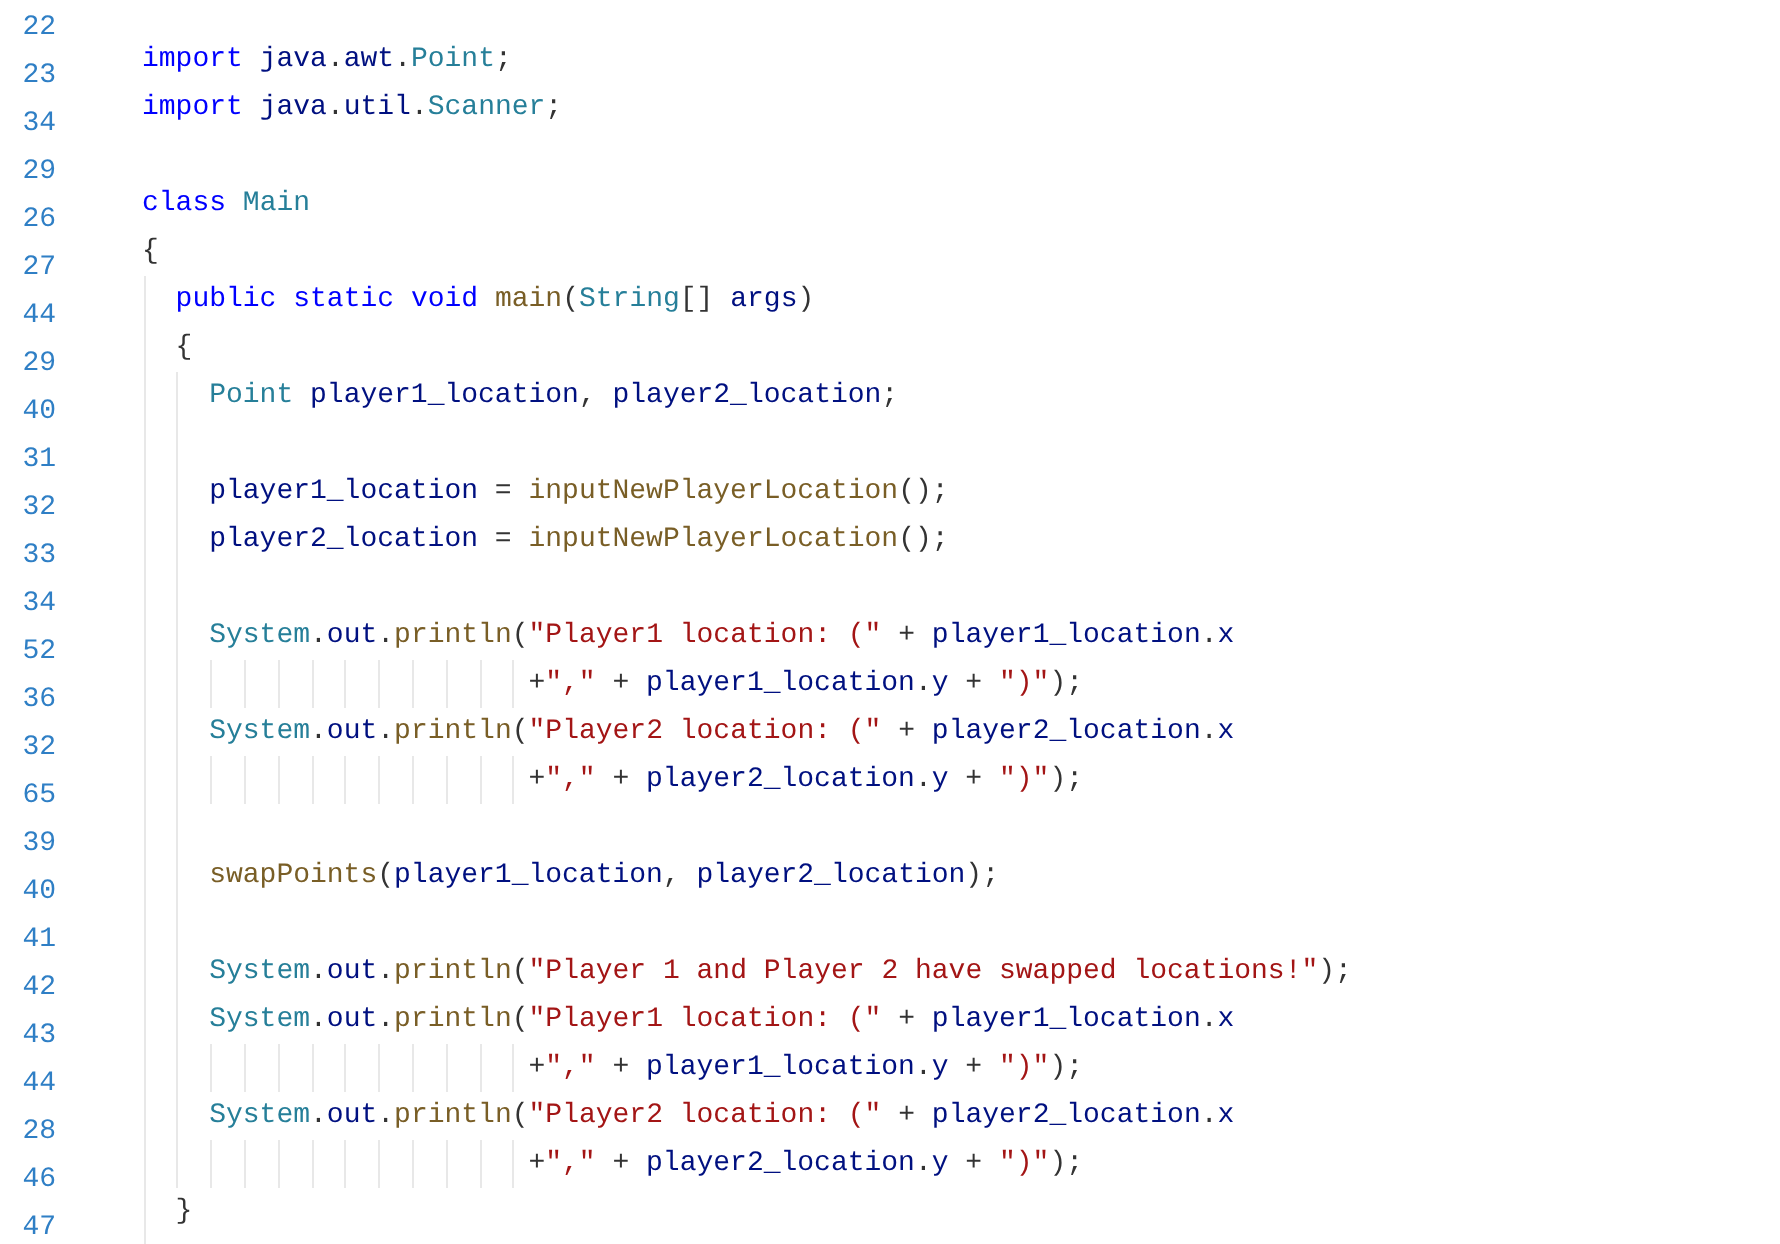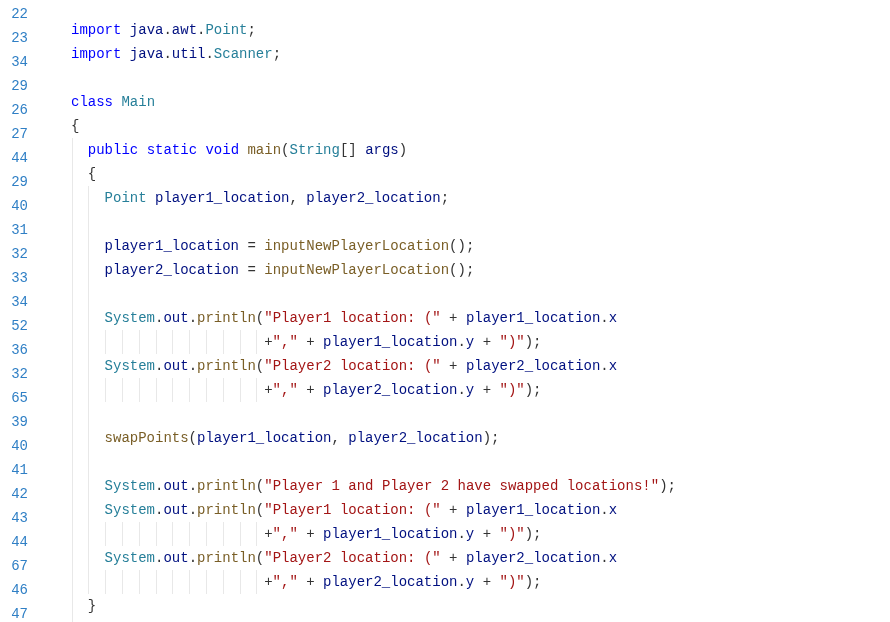--- a/index.html
+++ b/index.html
@@ -82,18 +82,18 @@
       <div>52</div>
       <div>36</div>
       <div>32</div>
       <div>65</div>
       <div>39</div>
       <div>40</div>
       <div>41</div>
       <div>42</div>
       <div>43</div>
       <div>44</div>
-      <div>67</div>
+      <div>28</div>
       <div>46</div>
       <div>47</div>
     </div>
   <div class="code" id="code"><div class="code-line"><span class="indent-ws" style="width: 0px; height: 24px; vertical-align: top;"></span><span class="k">import</span><span class="p"> </span><span class="id">java</span><span class="p">.</span><span class="id">awt</span><span class="p">.</span><span class="t">Point</span><span class="p">;</span></div><div class="code-line"><span class="indent-ws" style="width: 0px; height: 24px; vertical-align: top;"></span><span class="k">import</span><span class="p"> </span><span class="id">java</span><span class="p">.</span><span class="id">util</span><span class="p">.</span><span class="t">Scanner</span><span class="p">;</span></div><div class="code-line"><span class="indent-ws" style="width: 0px; height: 24px; vertical-align: top;"></span></div><div class="code-line"><span class="indent-ws" style="width: 0px; height: 24px; vertical-align: top;"></span><span class="k">class</span><span class="p"> </span><span class="t">Main</span></div><div class="code-line"><span class="indent-ws" style="width: 0px; height: 24px; vertical-align: top;"></span><span class="p">{</span></div><div class="code-line"><span class="indent-ws" style="width: 16.8px; height: 24px; vertical-align: top;"><span class="indent-guide" style="left: 0.5px;"></span></span><span class="k">public</span><span class="p"> </span><span class="k">static</span><span class="p"> </span><span class="k">void</span><span class="p"> </span><span class="m">main</span><span class="p">(</span><span class="t">String</span><span class="p">[] </span><span class="id">args</span><span class="p">)</span></div><div class="code-line"><span class="indent-ws" style="width: 16.8px; height: 24px; vertical-align: top;"><span class="indent-guide" style="left: 0.5px;"></span></span><span class="p">{</span></div><div class="code-line"><span class="indent-ws" style="width: 33.6px; height: 24px; vertical-align: top;"><span class="indent-guide" style="left: 0.5px;"></span><span class="indent-guide" style="left: 17.3px;"></span></span><span class="t">Point</span><span class="p"> </span><span class="id">player1_location</span><span class="p">, </span><span class="id">player2_location</span><span class="p">;</span></div><div class="code-line"><span class="indent-ws" style="width: 33.6px; height: 24px; vertical-align: top;"><span class="indent-guide" style="left: 0.5px;"></span><span class="indent-guide" style="left: 17.3px;"></span></span></div><div class="code-line"><span class="indent-ws" style="width: 33.6px; height: 24px; vertical-align: top;"><span class="indent-guide" style="left: 0.5px;"></span><span class="indent-guide" style="left: 17.3px;"></span></span><span class="id">player1_location</span><span class="p"> = </span><span class="m">inputNewPlayerLocation</span><span class="p">();</span></div><div class="code-line"><span class="indent-ws" style="width: 33.6px; height: 24px; vertical-align: top;"><span class="indent-guide" style="left: 0.5px;"></span><span class="indent-guide" style="left: 17.3px;"></span></span><span class="id">player2_location</span><span class="p"> = </span><span class="m">inputNewPlayerLocation</span><span class="p">();</span></div><div class="code-line"><span class="indent-ws" style="width: 33.6px; height: 24px; vertical-align: top;"><span class="indent-guide" style="left: 0.5px;"></span><span class="indent-guide" style="left: 17.3px;"></span></span></div><div class="code-line"><span class="indent-ws" style="width: 33.6px; height: 24px; vertical-align: top;"><span class="indent-guide" style="left: 0.5px;"></span><span class="indent-guide" style="left: 17.3px;"></span></span><span class="t">System</span><span class="p">.</span><span class="id">out</span><span class="p">.</span><span class="m">println</span><span class="p">(</span><span class="s">"Player1 location: ("</span><span class="p"> + </span><span class="id">player1_location</span><span class="p">.</span><span class="id">x</span></div><div class="code-line"><span class="indent-ws" style="width: 193.2px; height: 24px; vertical-align: top;"><span class="indent-guide" style="left: 0.5px;"></span><span class="indent-guide" style="left: 17.3px;"></span><span class="indent-guide" style="left: 34.1px;"></span><span class="indent-guide" style="left: 50.9px;"></span><span class="indent-guide" style="left: 67.7px;"></span><span class="indent-guide" style="left: 84.5px;"></span><span class="indent-guide" style="left: 101.3px;"></span><span class="indent-guide" style="left: 118.1px;"></span><span class="indent-guide" style="left: 134.9px;"></span><span class="indent-guide" style="left: 151.7px;"></span><span class="indent-guide" style="left: 168.5px;"></span><span class="indent-guide" style="left: 185.3px;"></span></span><span class="p">+</span><span class="s">","</span><span class="p"> + </span><span class="id">player1_location</span><span class="p">.</span><span class="id">y</span><span class="p"> + </span><span class="s">")"</span><span class="p">);</span></div><div class="code-line"><span class="indent-ws" style="width: 33.6px; height: 24px; vertical-align: top;"><span class="indent-guide" style="left: 0.5px;"></span><span class="indent-guide" style="left: 17.3px;"></span></span><span class="t">System</span><span class="p">.</span><span class="id">out</span><span class="p">.</span><span class="m">println</span><span class="p">(</span><span class="s">"Player2 location: ("</span><span class="p"> + </span><span class="id">player2_location</span><span class="p">.</span><span class="id">x</span></div><div class="code-line"><span class="indent-ws" style="width: 193.2px; height: 24px; vertical-align: top;"><span class="indent-guide" style="left: 0.5px;"></span><span class="indent-guide" style="left: 17.3px;"></span><span class="indent-guide" style="left: 34.1px;"></span><span class="indent-guide" style="left: 50.9px;"></span><span class="indent-guide" style="left: 67.7px;"></span><span class="indent-guide" style="left: 84.5px;"></span><span class="indent-guide" style="left: 101.3px;"></span><span class="indent-guide" style="left: 118.1px;"></span><span class="indent-guide" style="left: 134.9px;"></span><span class="indent-guide" style="left: 151.7px;"></span><span class="indent-guide" style="left: 168.5px;"></span><span class="indent-guide" style="left: 185.3px;"></span></span><span class="p">+</span><span class="s">","</span><span class="p"> + </span><span class="id">player2_location</span><span class="p">.</span><span class="id">y</span><span class="p"> + </span><span class="s">")"</span><span class="p">);</span></div><div class="code-line"><span class="indent-ws" style="width: 33.6px; height: 24px; vertical-align: top;"><span class="indent-guide" style="left: 0.5px;"></span><span class="indent-guide" style="left: 17.3px;"></span></span></div><div class="code-line"><span class="indent-ws" style="width: 33.6px; height: 24px; vertical-align: top;"><span class="indent-guide" style="left: 0.5px;"></span><span class="indent-guide" style="left: 17.3px;"></span></span><span class="m">swapPoints</span><span class="p">(</span><span class="id">player1_location</span><span class="p">, </span><span class="id">player2_location</span><span class="p">);</span></div><div class="code-line"><span class="indent-ws" style="width: 33.6px; height: 24px; vertical-align: top;"><span class="indent-guide" style="left: 0.5px;"></span><span class="indent-guide" style="left: 17.3px;"></span></span></div><div class="code-line"><span class="indent-ws" style="width: 33.6px; height: 24px; vertical-align: top;"><span class="indent-guide" style="left: 0.5px;"></span><span class="indent-guide" style="left: 17.3px;"></span></span><span class="t">System</span><span class="p">.</span><span class="id">out</span><span class="p">.</span><span class="m">println</span><span class="p">(</span><span class="s">"Player 1 and Player 2 have swapped locations!"</span><span class="p">);</span></div><div class="code-line"><span class="indent-ws" style="width: 33.6px; height: 24px; vertical-align: top;"><span class="indent-guide" style="left: 0.5px;"></span><span class="indent-guide" style="left: 17.3px;"></span></span><span class="t">System</span><span class="p">.</span><span class="id">out</span><span class="p">.</span><span class="m">println</span><span class="p">(</span><span class="s">"Player1 location: ("</span><span class="p"> + </span><span class="id">player1_location</span><span class="p">.</span><span class="id">x</span></div><div class="code-line"><span class="indent-ws" style="width: 193.2px; height: 24px; vertical-align: top;"><span class="indent-guide" style="left: 0.5px;"></span><span class="indent-guide" style="left: 17.3px;"></span><span class="indent-guide" style="left: 34.1px;"></span><span class="indent-guide" style="left: 50.9px;"></span><span class="indent-guide" style="left: 67.7px;"></span><span class="indent-guide" style="left: 84.5px;"></span><span class="indent-guide" style="left: 101.3px;"></span><span class="indent-guide" style="left: 118.1px;"></span><span class="indent-guide" style="left: 134.9px;"></span><span class="indent-guide" style="left: 151.7px;"></span><span class="indent-guide" style="left: 168.5px;"></span><span class="indent-guide" style="left: 185.3px;"></span></span><span class="p">+</span><span class="s">","</span><span class="p"> + </span><span class="id">player1_location</span><span class="p">.</span><span class="id">y</span><span class="p"> + </span><span class="s">")"</span><span class="p">);</span></div><div class="code-line"><span class="indent-ws" style="width: 33.6px; height: 24px; vertical-align: top;"><span class="indent-guide" style="left: 0.5px;"></span><span class="indent-guide" style="left: 17.3px;"></span></span><span class="t">System</span><span class="p">.</span><span class="id">out</span><span class="p">.</span><span class="m">println</span><span class="p">(</span><span class="s">"Player2 location: ("</span><span class="p"> + </span><span class="id">player2_location</span><span class="p">.</span><span class="id">x</span></div><div class="code-line"><span class="indent-ws" style="width: 193.2px; height: 24px; vertical-align: top;"><span class="indent-guide" style="left: 0.5px;"></span><span class="indent-guide" style="left: 17.3px;"></span><span class="indent-guide" style="left: 34.1px;"></span><span class="indent-guide" style="left: 50.9px;"></span><span class="indent-guide" style="left: 67.7px;"></span><span class="indent-guide" style="left: 84.5px;"></span><span class="indent-guide" style="left: 101.3px;"></span><span class="indent-guide" style="left: 118.1px;"></span><span class="indent-guide" style="left: 134.9px;"></span><span class="indent-guide" style="left: 151.7px;"></span><span class="indent-guide" style="left: 168.5px;"></span><span class="indent-guide" style="left: 185.3px;"></span></span><span class="p">+</span><span class="s">","</span><span class="p"> + </span><span class="id">player2_location</span><span class="p">.</span><span class="id">y</span><span class="p"> + </span><span class="s">")"</span><span class="p">);</span></div><div class="code-line"><span class="indent-ws" style="width: 16.8px; height: 24px; vertical-align: top;"><span class="indent-guide" style="left: 0.5px;"></span></span><span class="p">}</span></div><div class="code-line"><span class="indent-ws" style="width: 16.8px; height: 24px; vertical-align: top;"><span class="indent-guide" style="left: 0.5px;"></span></span></div></div>
 </div>
 
 </body></html>

